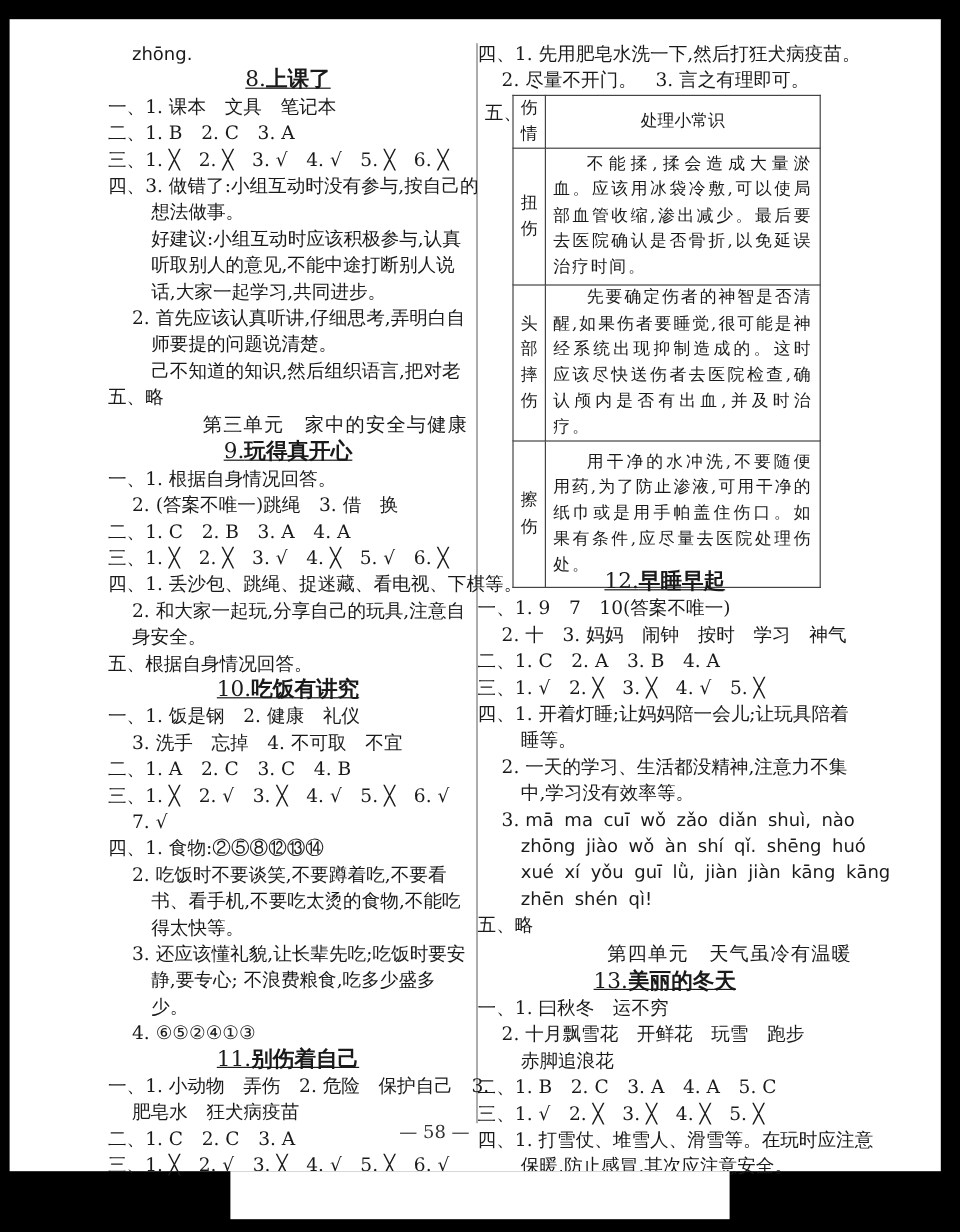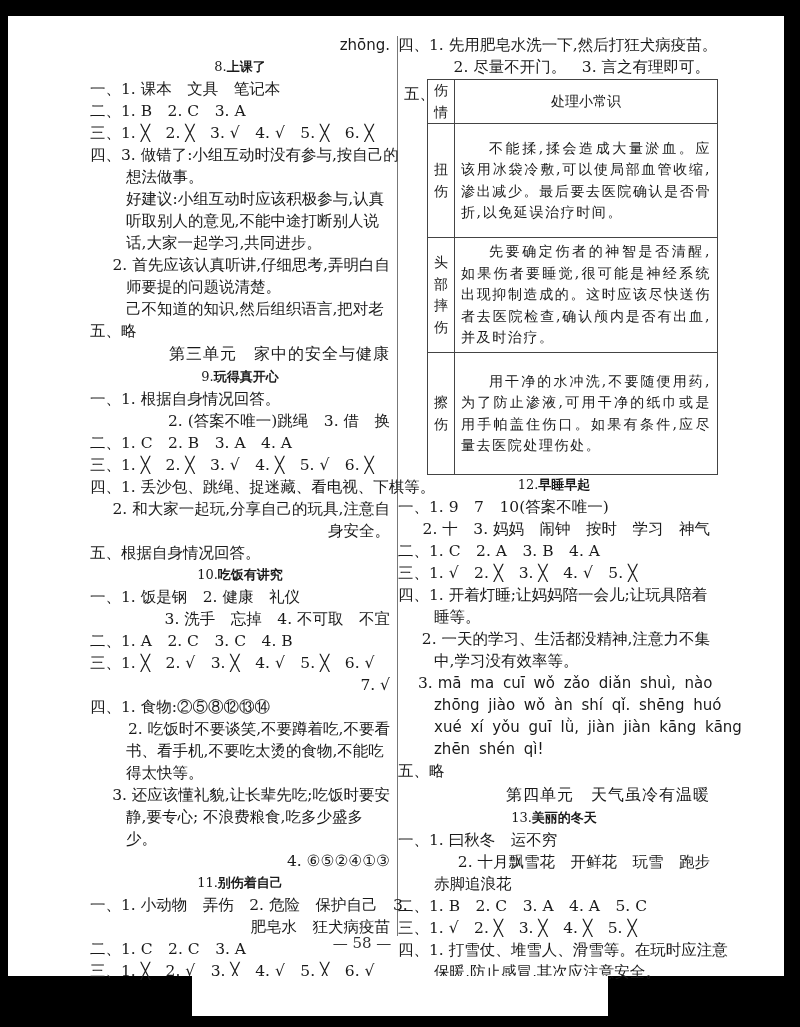--- a/index.html
+++ b/index.html
@@ -13,29 +13,29 @@
   .bottom-box {
     position: absolute; left: 192px; top: 976px; width: 416px; height: 40px; background: #fff;
   }
   .divider {
     position: absolute; left: 389px; top: 20px; width: 1px; height: 900px; background: #777;
   }
   .col { position: absolute; top: 0; font-size: 15.5px; line-height: 22px; }
   .col-left { left: 98px; width: 300px; }
   .col-right { left: 396px; width: 312px; }
   .line { white-space: nowrap; height: 22px; }
-  .ind1 { padding-left: 20px; text-align: right; }
+  .ind1 { padding-left: 20px; }
   .ind2 { padding-left: 36px; }
   .center { text-align: center; }
-  .lesson-title { font-family: "DejaVu Sans", "Liberation Sans", sans-serif; font-weight: bold; font-size: 13px; }
+  .lesson-title { font-family: "DejaVu Sans", "Liberation Sans", sans-serif; font-weight: bold; font-size: 18px; text-decoration: underline; }
   .lesson-title .num { font-family: "DejaVu Serif", serif; font-weight: normal; }
   .unit-title { font-family: "DejaVu Sans", "Liberation Sans", sans-serif; font-weight: normal; font-size: 16px; letter-spacing: 1px; text-align: right; }
   .pinyin { font-family: "DejaVu Sans", "Liberation Sans", sans-serif; font-size: 15px; word-spacing: 4px; }
   .tbl {
-    position: absolute; left: 419px; top: 63px; width: 291px; border-collapse: collapse;
+    position: absolute; left: 419px; top: 63px; width: 257px; border-collapse: collapse;
     font-family: "DejaVu Serif", "Liberation Serif", serif; font-size: 14px; line-height: 21.5px;
   }
   .tbl td, .tbl th { border: 1.5px solid #444; padding: 0 6px; vertical-align: middle; }
   .tbl th { font-weight: normal; height: 22px; }
   .tbl td.kind { width: 20px; padding: 0 3px; text-align: center; font-size: 14px; }
   .tbl td.txt { text-indent: 2em; letter-spacing: 1.6px; text-align: justify; }
   .tbl-prefix { position: absolute; left: 396px; top: 68px; font-size: 15.5px; }
   .page-num { position: absolute; left: 0; width: 708px; top: 918px; text-align: center; font-size: 15px; color: #333; }
 </style>
 </head>

